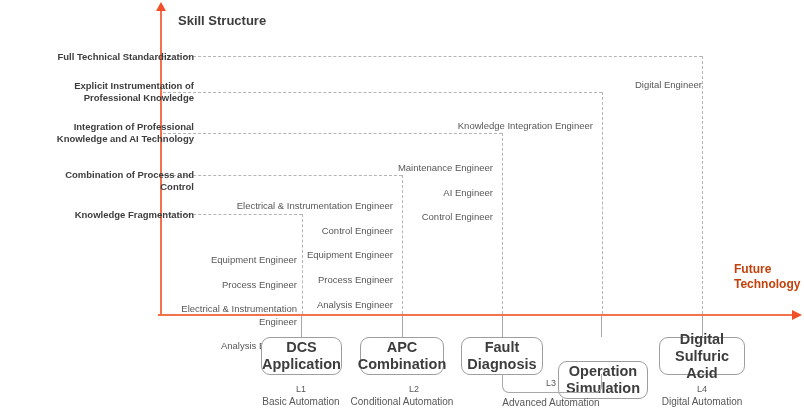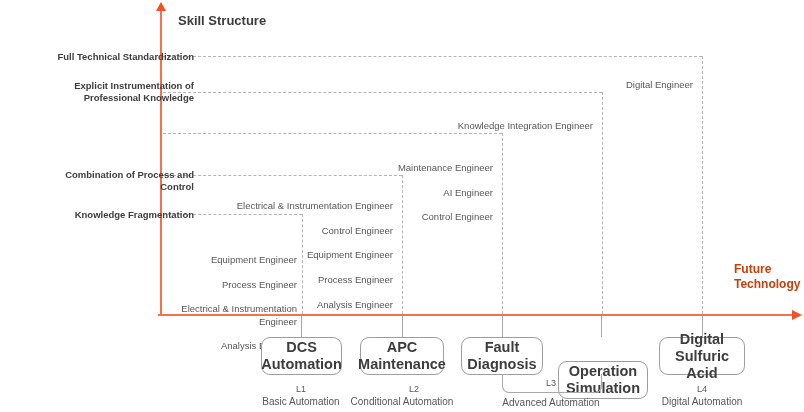--- a/index.html
+++ b/index.html
@@ -65,20 +65,22 @@
 
   <div class="dash-v" style="left:702px; top:56px;  height:258px;"></div>
   <div class="dash-v" style="left:602px; top:92px;  height:222px;"></div>
   <div class="dash-v" style="left:502px; top:133px; height:181px;"></div>
   <div class="dash-v" style="left:402px; top:175px; height:139px;"></div>
   <div class="dash-v" style="left:302px; top:214px; height:100px;"></div>
 
   <div class="ylab" style="top:51px;">Full Technical Standardization</div>
   <div class="ylab" style="top:80px;">Explicit Instrumentation of
 Professional Knowledge</div>
+  <div class="ylab" style="top:121px;">Integration of Professional
+Knowledge and AI Technology</div>
   <div class="ylab" style="top:169px;">Combination of Process and Control</div>
   <div class="ylab" style="top:209px;">Knowledge Fragmentation</div>
 
   <div class="egroup" style="right:507px; top:242px;">
     <div>Equipment Engineer</div>
     <div>Process Engineer</div>
     <div>Electrical &amp; Instrumentation
 Engineer</div>
     <div>Analysis Engineer</div>
   </div>
@@ -94,34 +96,34 @@
   <div class="egroup" style="right:311px; top:150px;">
     <div>Maintenance Engineer</div>
     <div>AI Engineer</div>
     <div>Control Engineer</div>
   </div>
 
   <div class="egroup" style="right:211px; top:108px;">
     <div>Knowledge Integration Engineer</div>
   </div>
 
-  <div class="egroup" style="right:111px; top:67px;text-align:center;">
+  <div class="egroup" style="right:102px; top:67px;text-align:center;">
     <div>Digital Engineer</div>
   </div>
 
   <div class="conn" style="left:301px;"></div>
   <div class="conn" style="left:402px;"></div>
   <div class="conn" style="left:502px;"></div>
   <div class="conn" style="left:601px;"></div>
   <div class="conn" style="left:702px;"></div>
 
   <div class="appbox" style="left:261px; width:81px;">DCS
-Automation</div>
+Application</div>
   <div class="appbox" style="left:360px; width:84px;">APC
-Maintenance</div>
+Combination</div>
   <div class="appbox" style="left:461px; width:82px;">Fault
 Diagnosis</div>
   <div class="appbox" style="left:558px; width:90px;margin-top:24px;">Operation
 Simulation</div>
   <div class="appbox" style="left:659px; width:86px;">Digital
 Sulfuric Acid</div>
 
   <div class="bracket"></div>
 
   <div class="ltag" style="left:231px; top:384px;">L1</div>

